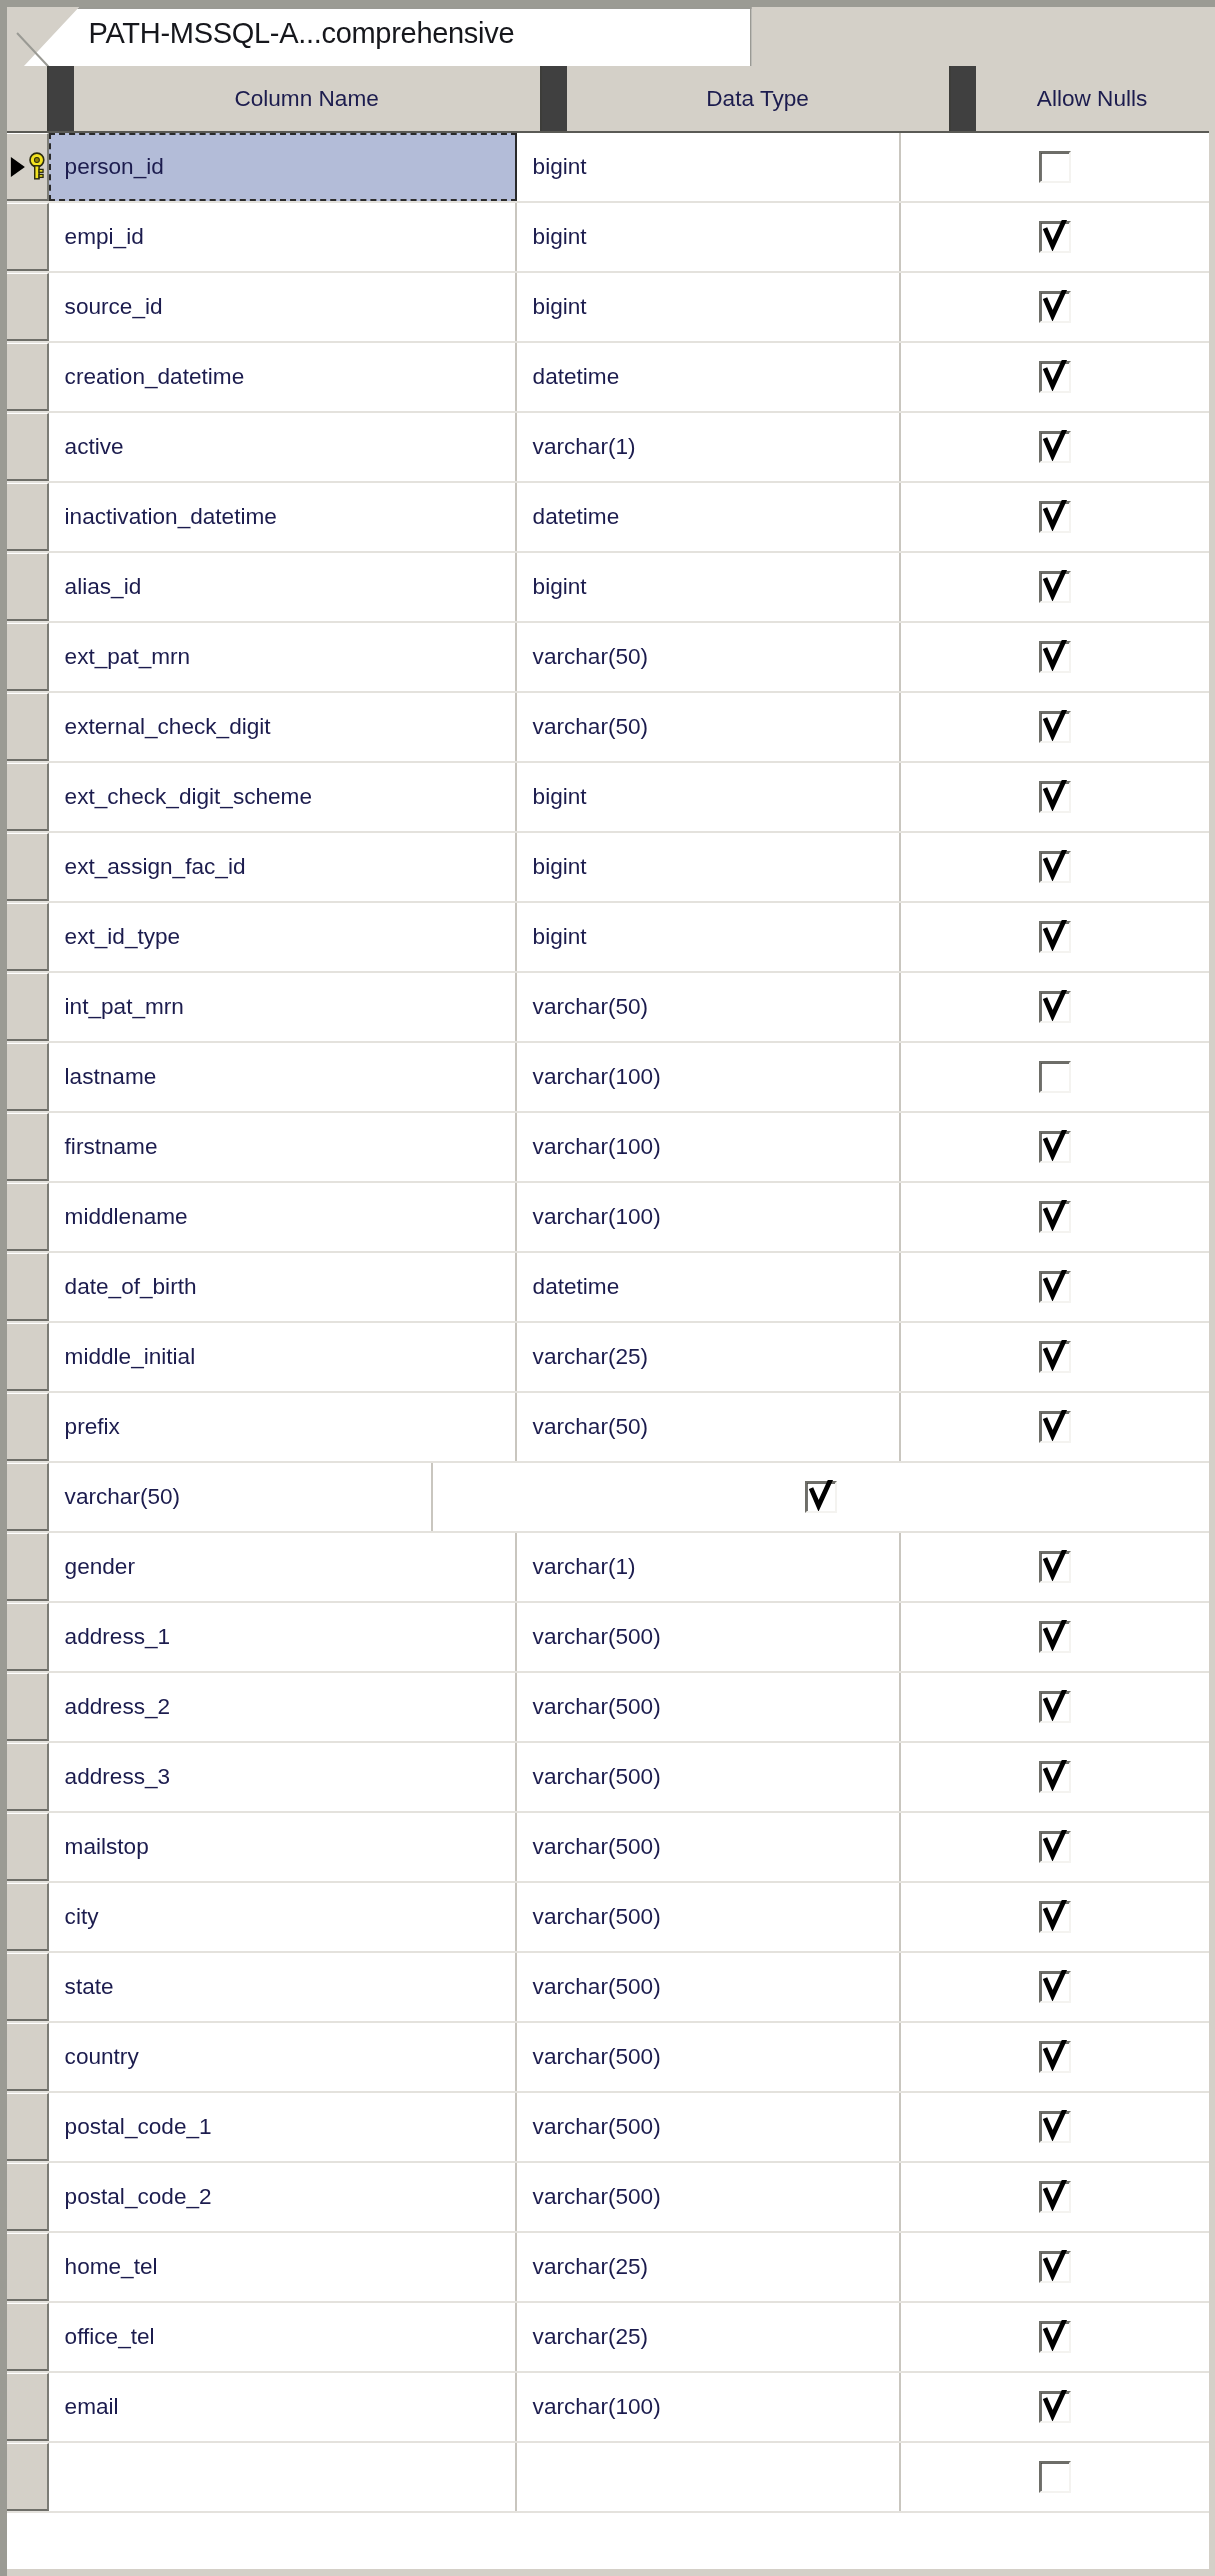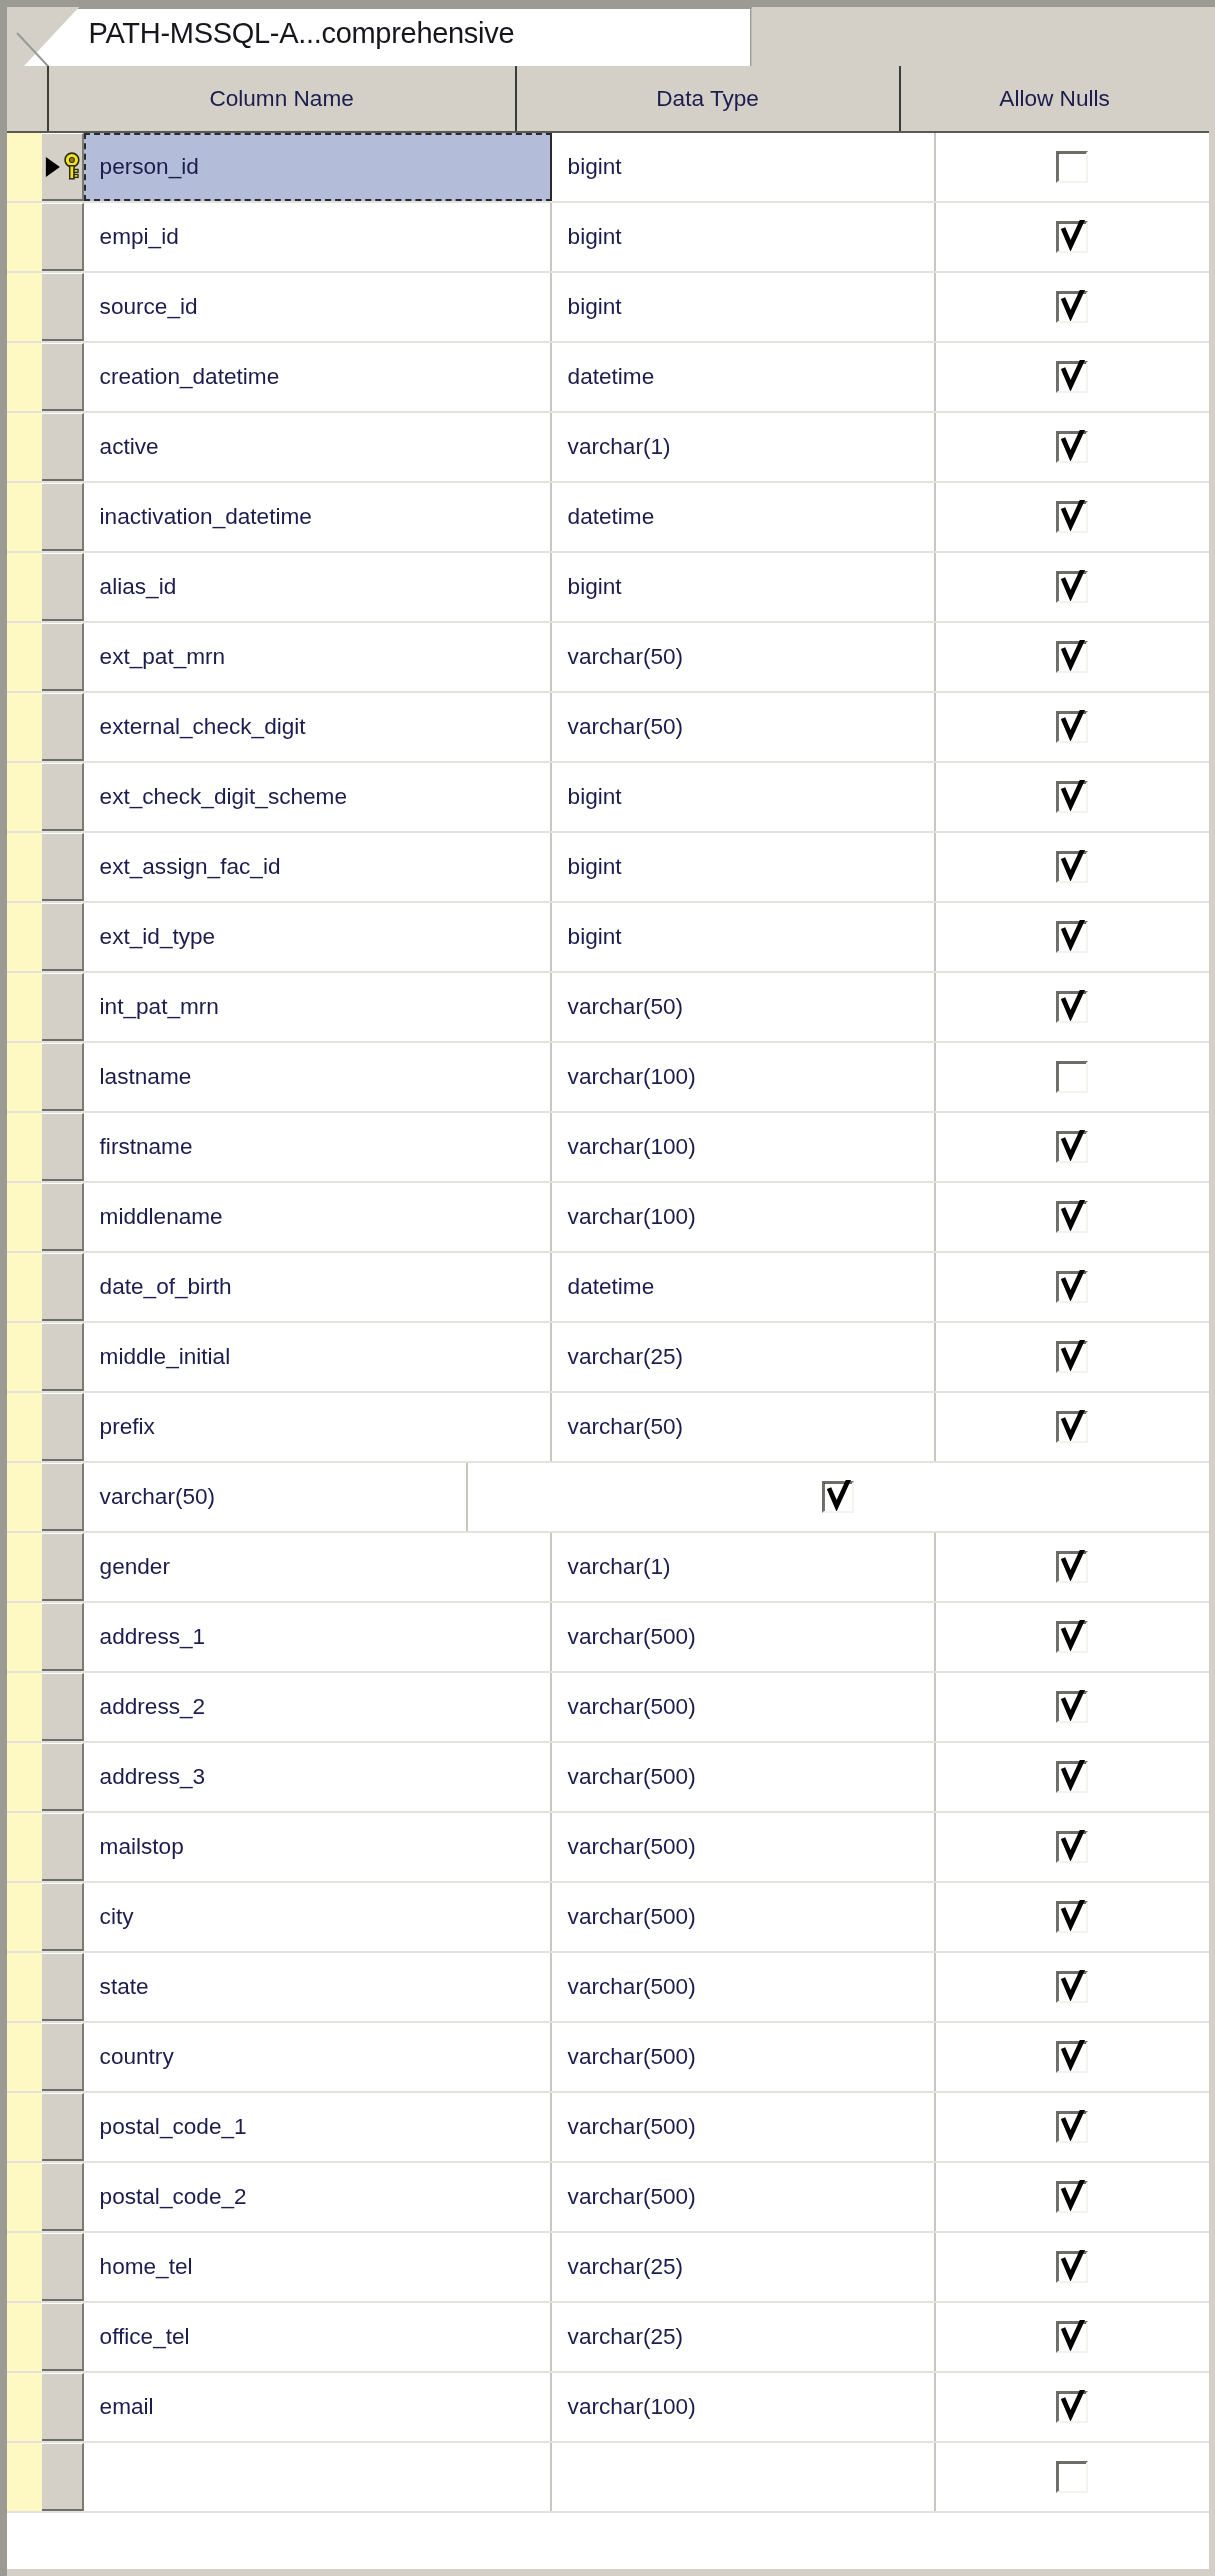--- a/index.html
+++ b/index.html
@@ -96,20 +96,21 @@
   }
 
   
   #grid-header {
     position: relative;
     display: flex;
     height: 67px;
     background: #404040;
     box-sizing: border-box;
     border-bottom: 2.9px solid #5a5a55;
+    gap: 25px;
   }
   .hdr-corner {
     width: 42px;
     flex: 0 0 42px;
     background: #d4d0c8;
     border-right: 2.9px solid #3d3d3a;
     box-sizing: border-box;
   }
   .hdr-cell {
     background: #d4d0c8;
@@ -133,21 +134,20 @@
   #grid-body {
     position: relative;
     background: #ffffff;
   }
   .grid-row {
     display: flex;
     height: 70px;
     box-sizing: border-box;
     border-bottom: 2.2px solid #e4e2dd;
     background: #fef9c3;
-    padding-left: 35px;
   }
   .row-sel {
     width: 42px;
     flex: 0 0 42px;
     background: #d4d0c8;
     border-right: 2.2px solid #7c7c76;
     border-bottom: 2.9px solid #6e6e68;
     border-top: 1.5px solid #ffffff;
     box-sizing: border-box;
     position: relative;

